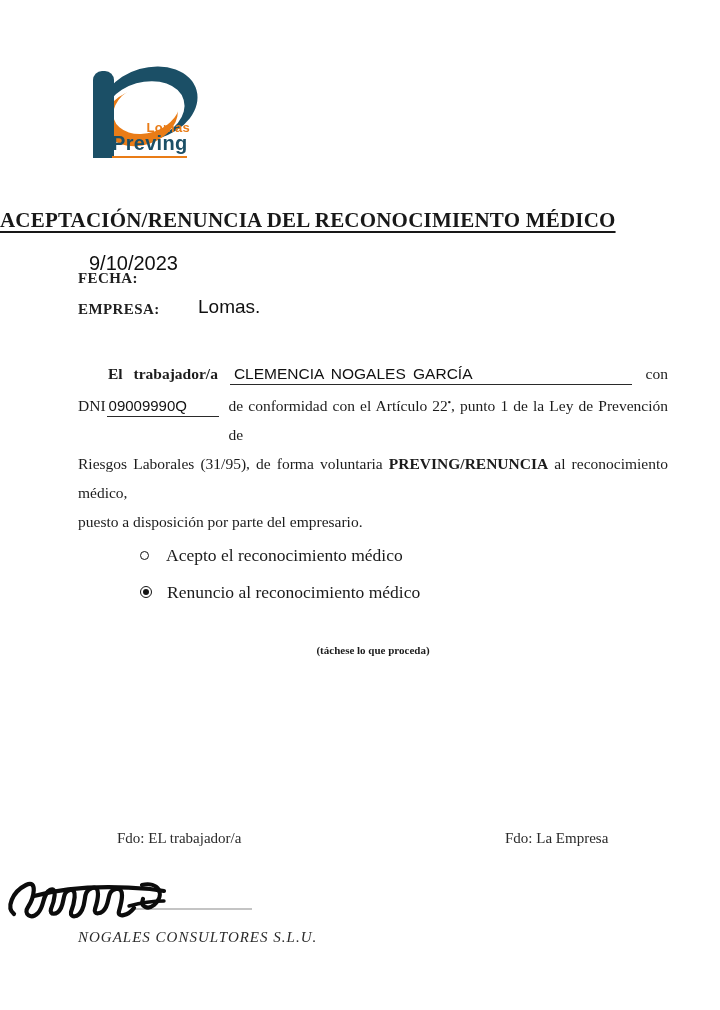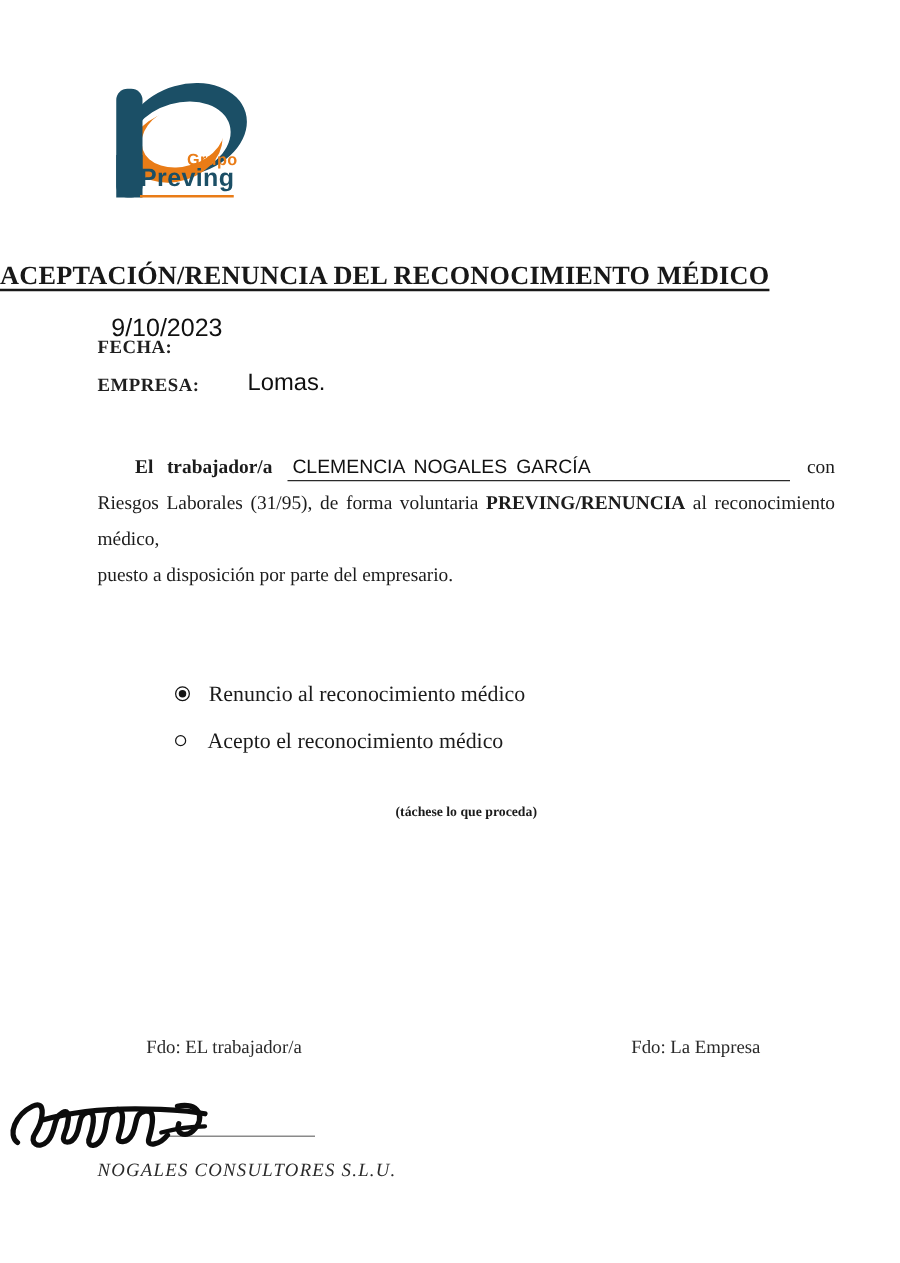--- a/index.html
+++ b/index.html
@@ -92,55 +92,60 @@
         <ellipse cx="64" cy="40" rx="49" ry="36" fill="#1b4f66"></ellipse>
         <ellipse cx="57" cy="46" rx="41" ry="29" fill="#ffffff"></ellipse>
       </g>
       <g transform="rotate(-18 55 54)">
         <ellipse cx="55" cy="53" rx="38" ry="28" fill="#e97c17"></ellipse>
         <ellipse cx="63" cy="47" rx="34" ry="24" fill="#ffffff"></ellipse>
       </g>
       <rect x="7" y="7" width="21" height="87" rx="9" fill="#1b4f66"></rect>
       <rect x="7" y="60" width="21" height="34" fill="#1b4f66"></rect>
     </svg>
-    <span class="grupo">Grupo</span>
+    <span class="grupo">Lomas</span>
     <span class="preving">Preving</span>
   </div>
 
   <div class="title">
     <span>ACEPTACIÓN/RENUNCIA DEL RECONOCIMIENTO MÉDICO</span>
   </div>
 
   <div class="fecha-value">9/10/2023</div>
   <div class="fecha-label">FECHA:</div>
   <div class="empresa-label">EMPRESA:</div>
   <div class="empresa-value">Lomas.</div>
 
   <div class="para">
     <div class="pline flexline">
       <span class="lbl-bold indent">El trabajador/a</span>
       <span class="fill-underline">CLEMENCIA NOGALES GARCÍA</span>
       <span>con</span>
     </div>
+    <div class="pline flexline">
+      <span>DNI</span>
+      <span class="dni-underline">09009990Q</span>
+      <span class="just"><span>de conformidad con el Artículo 22</span><span class="sup-dot">•</span><span>, punto 1 de la Ley de Prevención de</span></span>
+    </div>
     <div class="pline justline"><span>Riesgos Laborales (31/95), de forma voluntaria </span><span class="b">PREVING/RENUNCIA</span><span> al reconocimiento médico,</span></div>
     <div class="pline">puesto a disposición por parte del empresario.</div>
   </div>
 
   <div class="options">
     <div class="option">
+      <span class="radio">
+          <span class="dot"></span>
+        </span>
+      <span class="opt-label">Acepto el reconocimiento médico</span>
+    </div>
+    <div class="option">
       <span class="radio selected">
           <span class="dot"></span>
         </span>
       <span class="opt-label">Renuncio al reconocimiento médico</span>
-    </div>
-    <div class="option">
-      <span class="radio">
-          <span class="dot"></span>
-        </span>
-      <span class="opt-label">Acepto el reconocimiento médico</span>
     </div>
   </div>
   <div class="tachese">(táchese lo que proceda)</div>
 
   <div class="fdo-worker">Fdo: EL trabajador/a</div>
   <div class="fdo-company">Fdo: La Empresa</div>
 
   <svg class="sig" viewBox="0 0 260 62">
     <line x1="129" y1="37" x2="248" y2="37" stroke="#8a8a8a" stroke-width="1.2"></line>
     <path d="M10,42 C2,36 8,20 22,13 C34,7 30,26 24,35 C19,42 27,48 34,41

